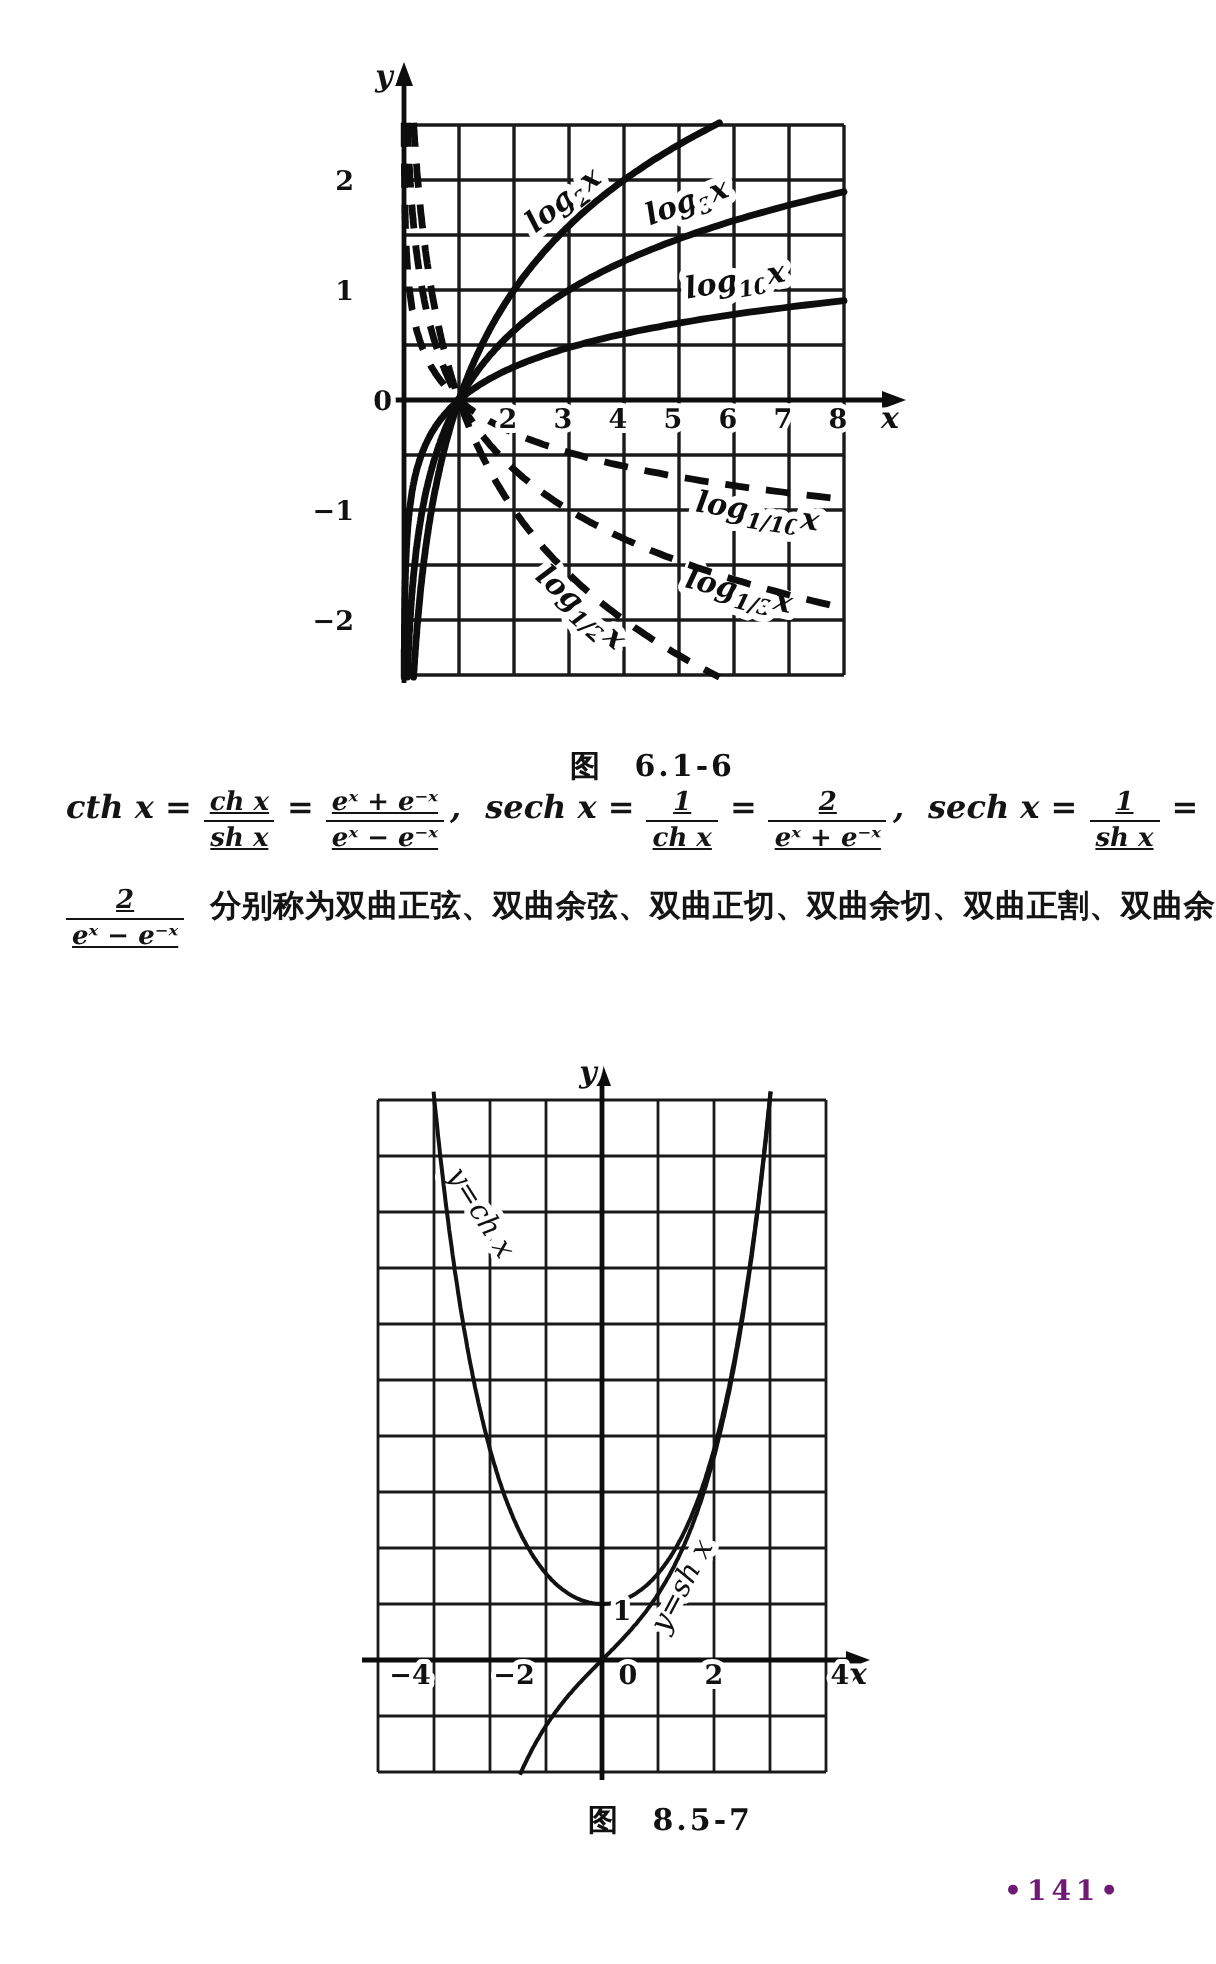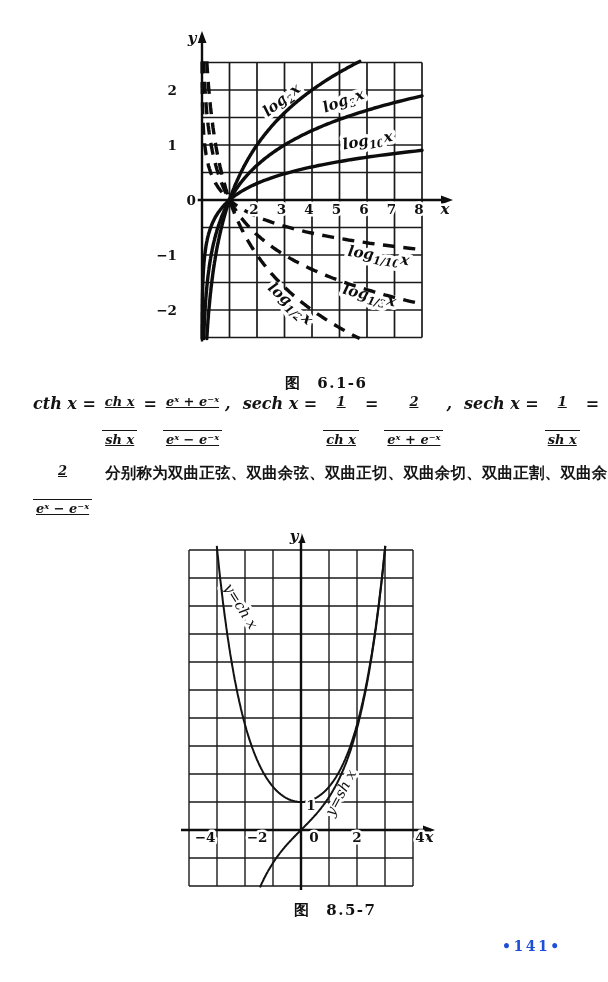--- a/index.html
+++ b/index.html
@@ -20,31 +20,31 @@
   .tick{font:bold 13.5px "DejaVu Serif",serif;fill:#111;paint-order:stroke;stroke:#fff;stroke-width:5px;stroke-linejoin:round;}
   .alabel{font:italic bold 15px "DejaVu Serif",serif;fill:#111;paint-order:stroke;stroke:#fff;stroke-width:5px;}
   .clabel{font:italic bold 15px "DejaVu Serif",serif;fill:#0e0e0e;paint-order:stroke;stroke:#fff;stroke-width:7px;stroke-linejoin:round;}
   .clabel .sub{font-size:11px;}
   .clabel2{font:italic 14.5px "DejaVu Serif",serif;fill:#111;paint-order:stroke;stroke:#fff;stroke-width:6px;stroke-linejoin:round;}
 
   
   .caption{position:absolute;font:bold 15px "DejaVu Serif",serif;letter-spacing:1.5px;word-spacing:9px;color:#111;padding-left:22px;}
   #cap1{left:263px;top:374px;}
   #cap2{left:272px;top:901px;}
-  .pagenum{position:absolute;left:502px;top:938px;font:bold 14px "DejaVu Serif",serif;letter-spacing:2.5px;color:#1d4ed8;}
+  .pagenum{position:absolute;left:502px;top:938px;font:bold 14px "DejaVu Serif",serif;letter-spacing:2.5px;color:#701a75;}
 
   
   .formula{position:absolute;left:30px;top:394px;width:578px;}
   .fline{display:flex;font:italic bold 16px "DejaVu Serif",serif;white-space:nowrap;}
   .fline .m{margin:0 3px;}
   .fline .comma{margin:0 9px 8px 0;}
   .frac{display:inline-flex;flex-direction:column;align-items:center;text-align:center;margin:0 3px;
         font-size:13px;line-height:1.25;text-decoration:underline;}
   .frac .num{padding:0 3px;}
-  .frac .den{border-top:1.6px solid #141414;padding:1px 3px 0;margin-top:20px;}
+  .frac .den{border-top:1.6px solid #141414;padding:1px 3px 0;}
   .fline2{margin-top:14px;}
   .fline2 .cjk{font-style:normal;font-weight:bold;font-family:Liberation Mono, monospace;
                font-size:15.5px;margin-left:10px;letter-spacing:0.2px;}
 </style>
 </head>
 <body>
 
 <div class="page">
 
   <svg id="svg-fig1" width="320" height="350">

